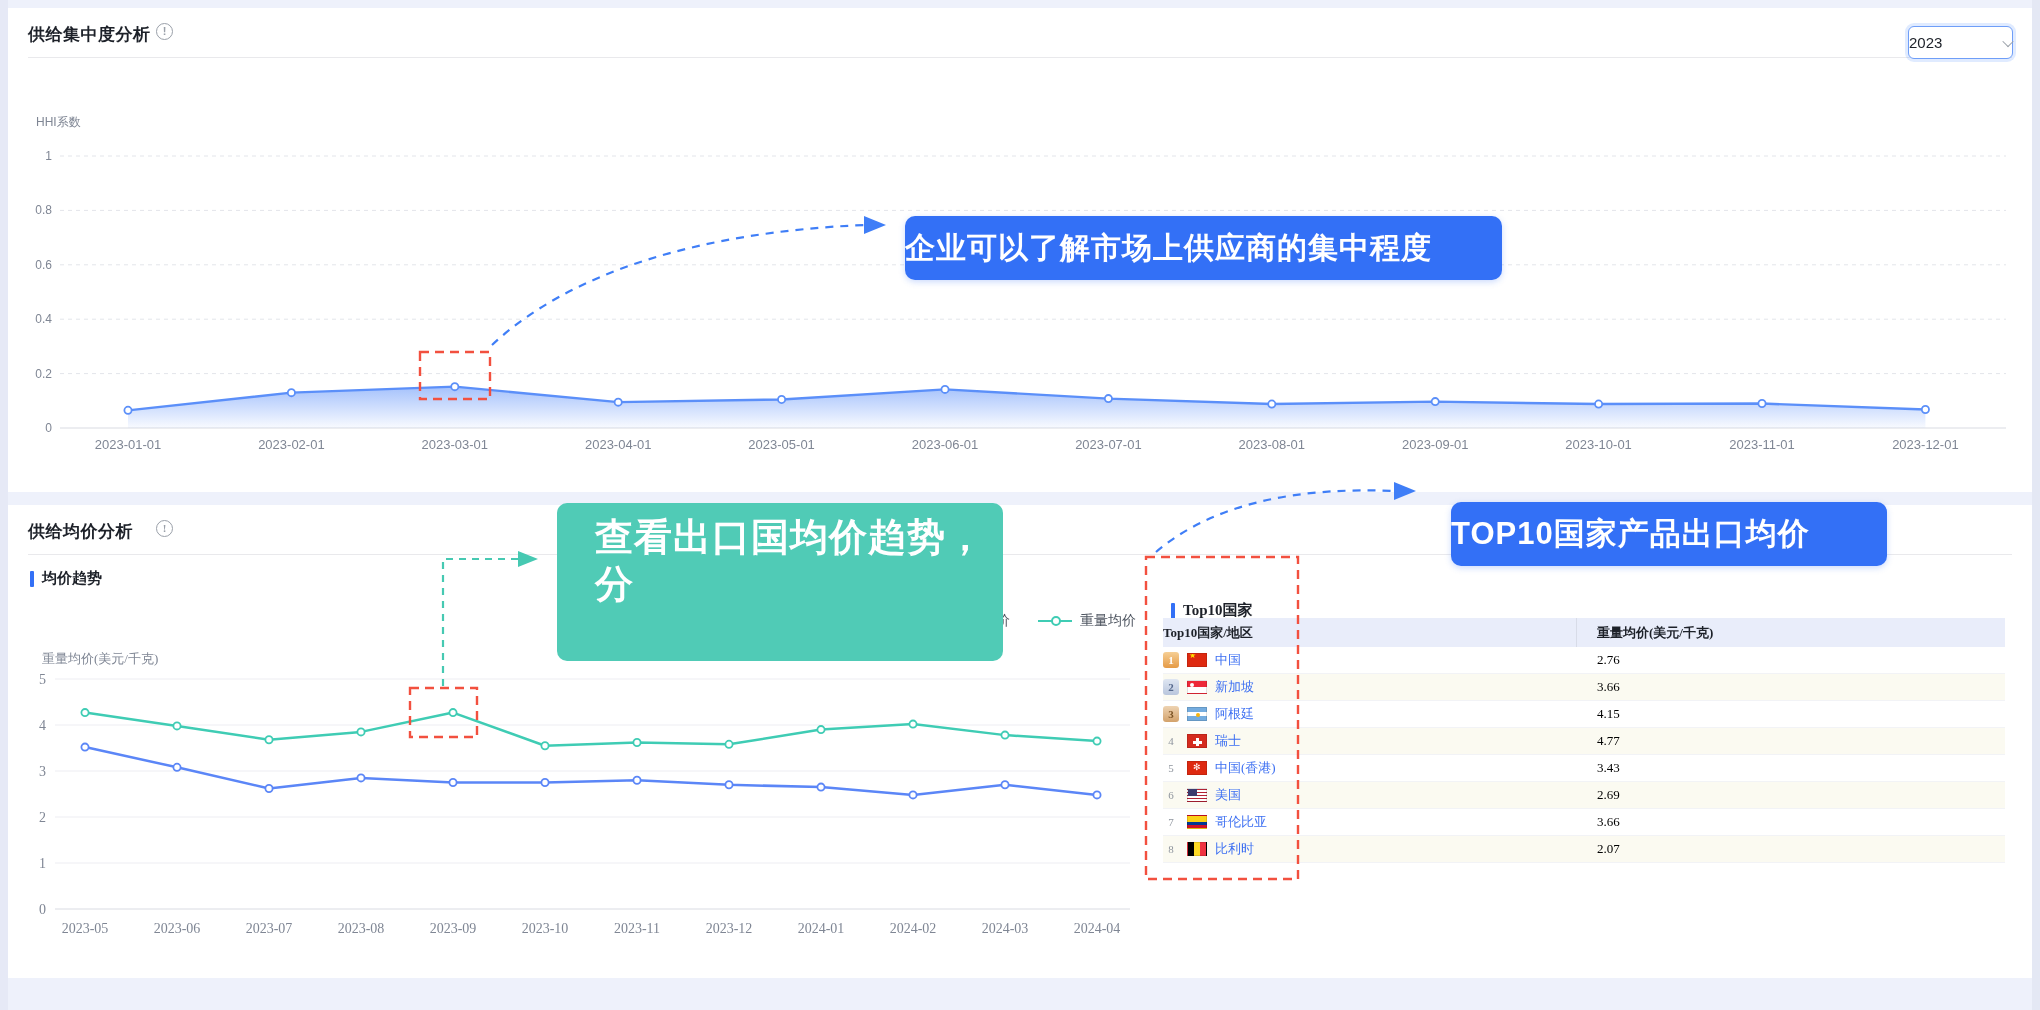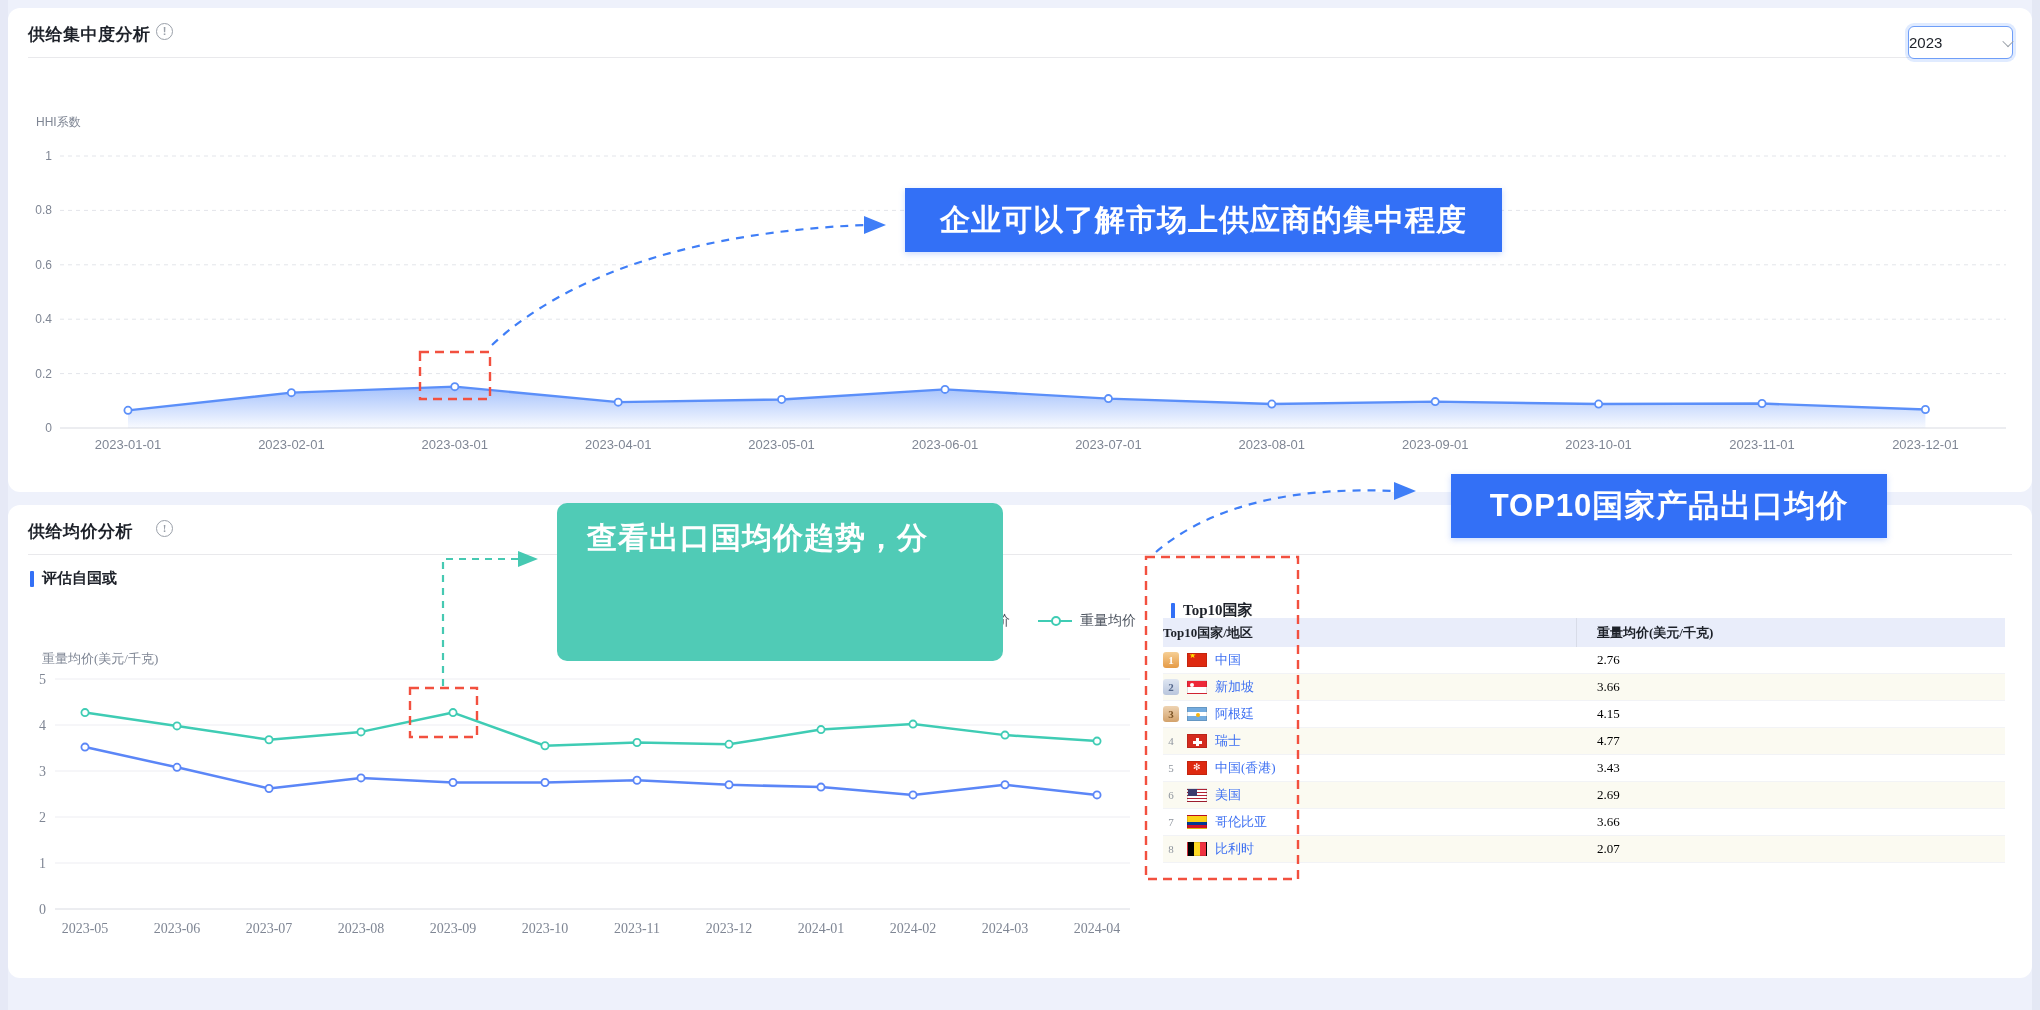--- a/index.html
+++ b/index.html
@@ -1,20 +1,20 @@
 <!DOCTYPE html>
 <html><head>
 <meta charset="utf-8">
 <style>
   * { margin:0; padding:0; box-sizing:border-box; }
   html,body { width:2040px; height:1010px; background:#eef1fb; font-family:"Liberation Sans","DejaVu Sans",sans-serif; overflow:hidden; position:relative; }
   .edge-strip-left { position:absolute; left:0; top:0; width:8px; height:1010px; background:#e6e9f6; }
   .edge-strip-right { position:absolute; right:0; top:0; width:8px; height:1010px; background:#e4e8f4; }
 
-  .card { position:absolute; background:#fff; border-radius:12px; }
+  .card { position:absolute; background:#fff; border-radius:0; }
   #card1 { left:8px; top:8px; width:2024px; height:484px; }
   #card2 { left:8px; top:505px; width:2024px; height:473px;font-family:Liberation Serif, serif; }
 
   .card-header { position:absolute; left:0; top:0; width:100%; height:50px; }
   .card-title { position:absolute; left:20px; top:15px; font-size:17px; font-weight:bold; color:#1d2129; letter-spacing:0.5px; }
   .info-icon { position:absolute; top:15px; width:17px; height:17px; border:1.4px solid #9aa0a9; border-radius:50%; color:#9aa0a9; font-size:11px; line-height:14px; text-align:center; font-weight:bold; }
   .card-divider { position:absolute; left:20px; right:20px; top:49px; height:1px; background:#e9e9ec; }
 
   .select-box { position:absolute; background:#fff; border:1px solid #d9dde4; border-radius:6px; display:flex; align-items:center; justify-content:space-between; color:#1d2129; font-size:15px; }
   #year-select { left:1900px; top:18px; width:105px; height:33px; border:1px solid #6f9ef8; box-shadow:0 0 0 3px rgba(64,128,255,0.16); }
@@ -52,24 +52,24 @@
   .flag.ar { background:linear-gradient(180deg,#74acdf 33%,#fff 33%,#fff 66%,#74acdf 66%); } .flag.ar::after { content:""; position:absolute; left:8px; top:5px; width:4px; height:4px; border-radius:50%; background:#f6b40e; }
   .flag.ch { background:#d52b1e; } .flag.ch::before { content:""; position:absolute; left:8px; top:3px; width:3px; height:8px; background:#fff; } .flag.ch::after { content:""; position:absolute; left:5px; top:5.5px; width:9px; height:3px; background:#fff; }
   .flag.hk { background:#de2910; } .flag.hk::after { content:"✻"; position:absolute; left:5px; top:0px; color:#fff; font-size:9px; }
   .flag.us { background:repeating-linear-gradient(180deg,#b22234 0 1.5px,#fff 1.5px 3px); } .flag.us::after { content:""; position:absolute; left:0; top:0; width:9px; height:7px; background:#3c3b6e; }
   .flag.co { background:linear-gradient(180deg,#fcd116 50%,#003893 50%,#003893 75%,#ce1126 75%); }
   .flag.be { background:linear-gradient(90deg,#000 33%,#fdda24 33%,#fdda24 66%,#ef3340 66%); }
   .country-link { color:#3c6ff2; text-decoration:none; }
   .t-value { color:#000000; }
 
   
-  .callout-blue { position:absolute; background:#3370f6; border-radius:0; color:#fff; font-weight:bold; display:flex; align-items:center; justify-content:center; z-index:9; box-shadow:0 2px 6px rgba(51,112,246,0.25); }
+  .callout-blue { position:absolute; background:#3370f6; border-radius:10px; color:#fff; font-weight:bold; display:flex; align-items:center; justify-content:flex-start; z-index:9; box-shadow:0 2px 6px rgba(51,112,246,0.25);margin-top:28px; }
   #callout1 { left:905px; top:188px; width:597px; height:64px; font-size:30px; letter-spacing:1px; }
   #callout3 { left:1451px; top:474px; width:436px; height:64px; font-size:31px; letter-spacing:1px; }
-  #callout2 { position:absolute; left:557px; top:503px; width:446px; height:158px; background:#50cbb6; border-radius:10px; color:#fff; font-weight:bold; font-size:30px; line-height:47px; padding:11px 0 0 30px; z-index:9; letter-spacing:1px; }
+  #callout2 { position:absolute; left:557px; top:503px; width:446px; height:158px; background:#50cbb6; border-radius:10px; color:#fff; font-weight:bold; font-size:38px; line-height:47px; padding:11px 0 0 38px; z-index:9; letter-spacing:1px; }
 
   #overlay-svg { position:absolute; left:0; top:0; z-index:8; pointer-events:none; }
 </style>
 </head>
 <body>
 
 <div class="edge-strip-left"></div>
 <div class="edge-strip-right"></div>
 
 <div class="card" id="card1">
@@ -139,21 +139,21 @@
 
 <div class="card" id="card2">
   <div class="card-header">
     <span class="card-title">供给均价分析</span>
     <span class="info-icon" style="left:148px;">!</span>
     <div class="card-divider"></div>
   </div>
 
   <div class="section-label" style="left:22px; top:64px;">
     <span class="section-bar"></span>
-    <span class="section-text">评估自国或</span>
+    <span class="section-text">均价趋势</span>
   </div>
 
   <div id="legend2">
     <div class="legend-item">
       <span class="lg-marker lg-blue"></span>
       <span>本期均价</span>
     </div>
     <div class="legend-item">
       <span class="lg-marker lg-teal"></span>
       <span>重量均价</span>

